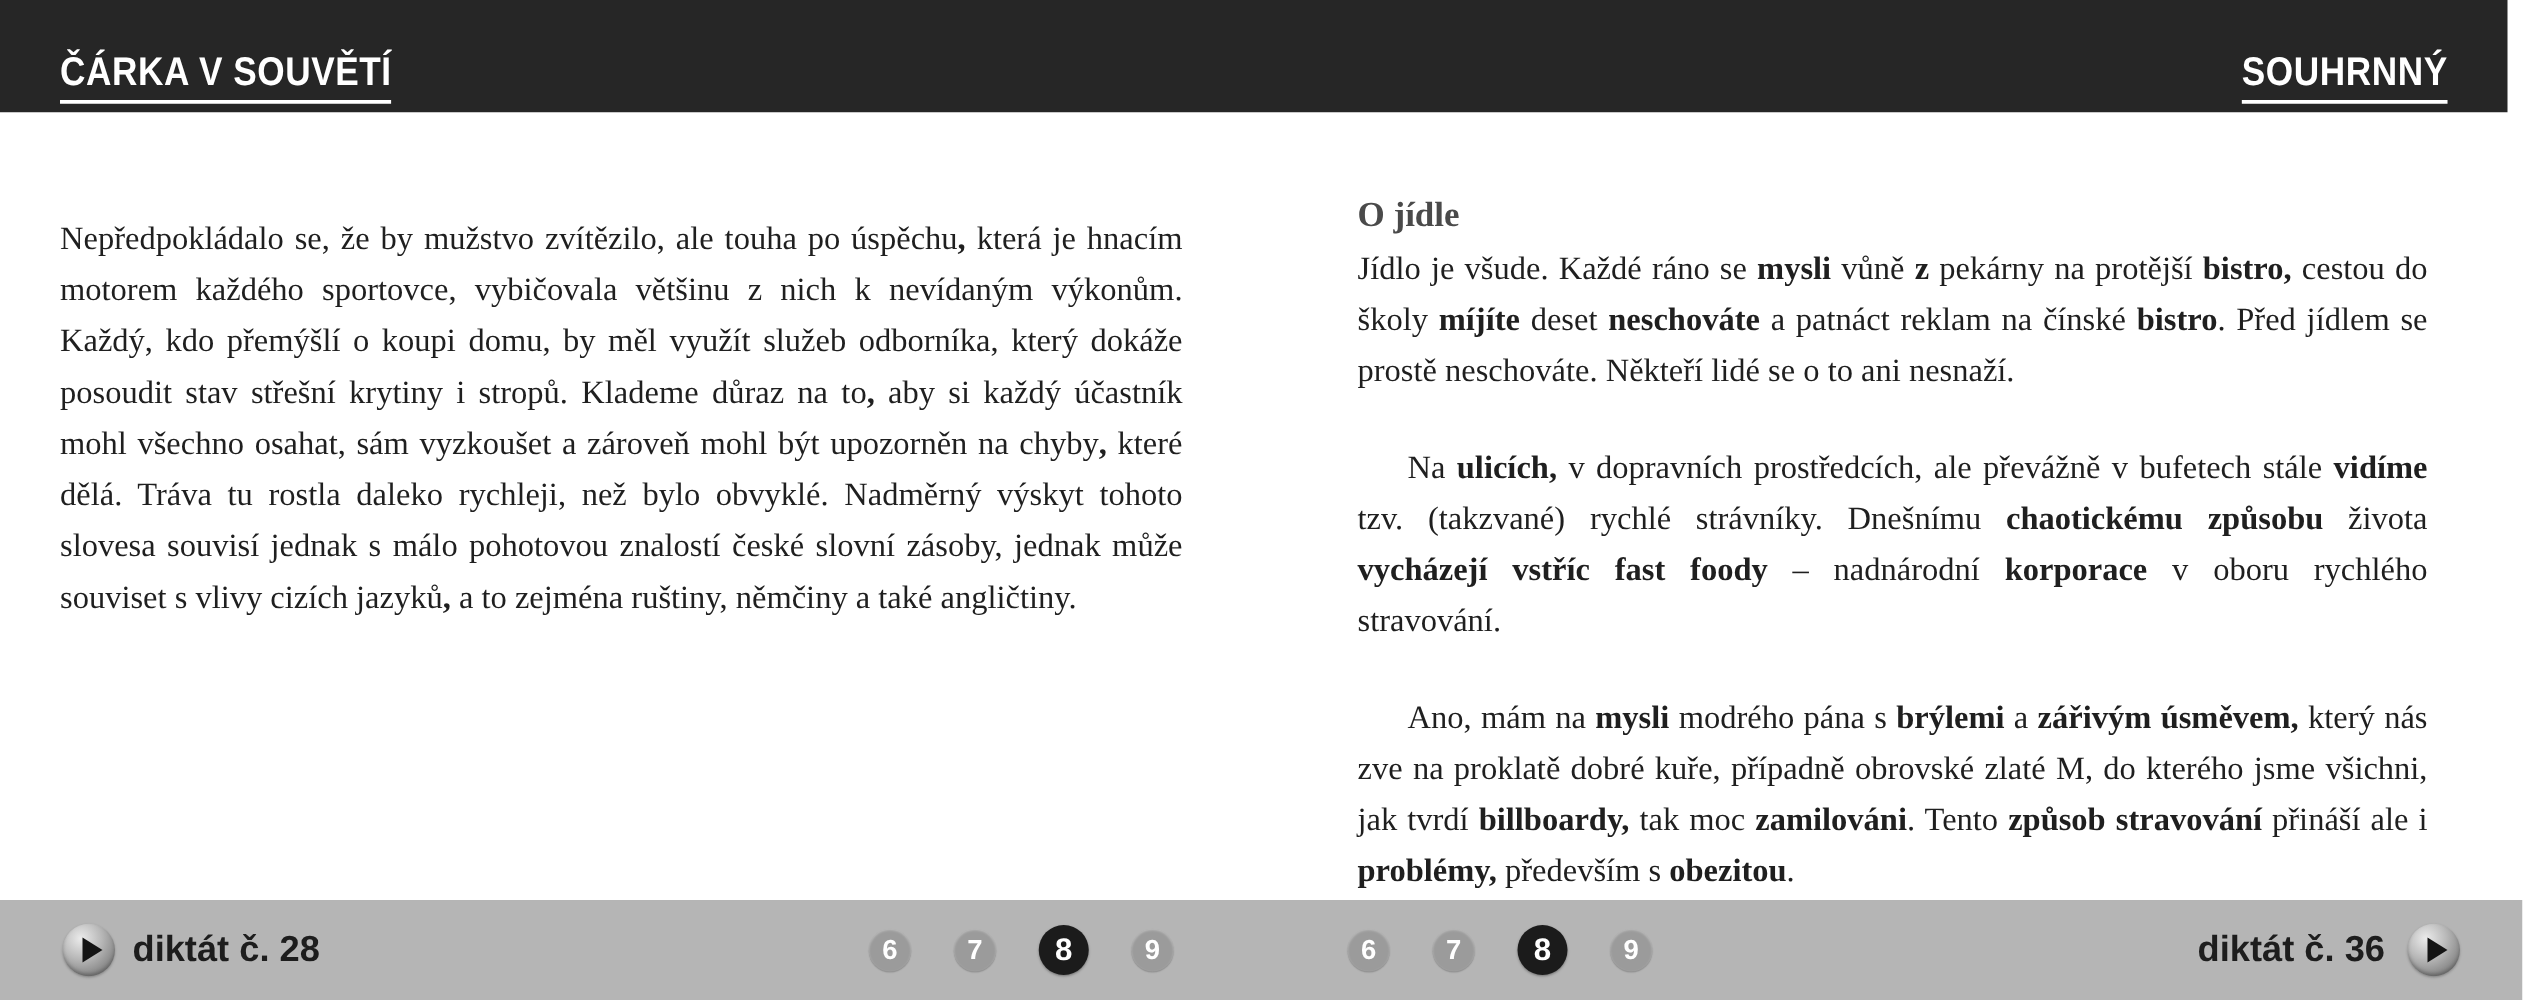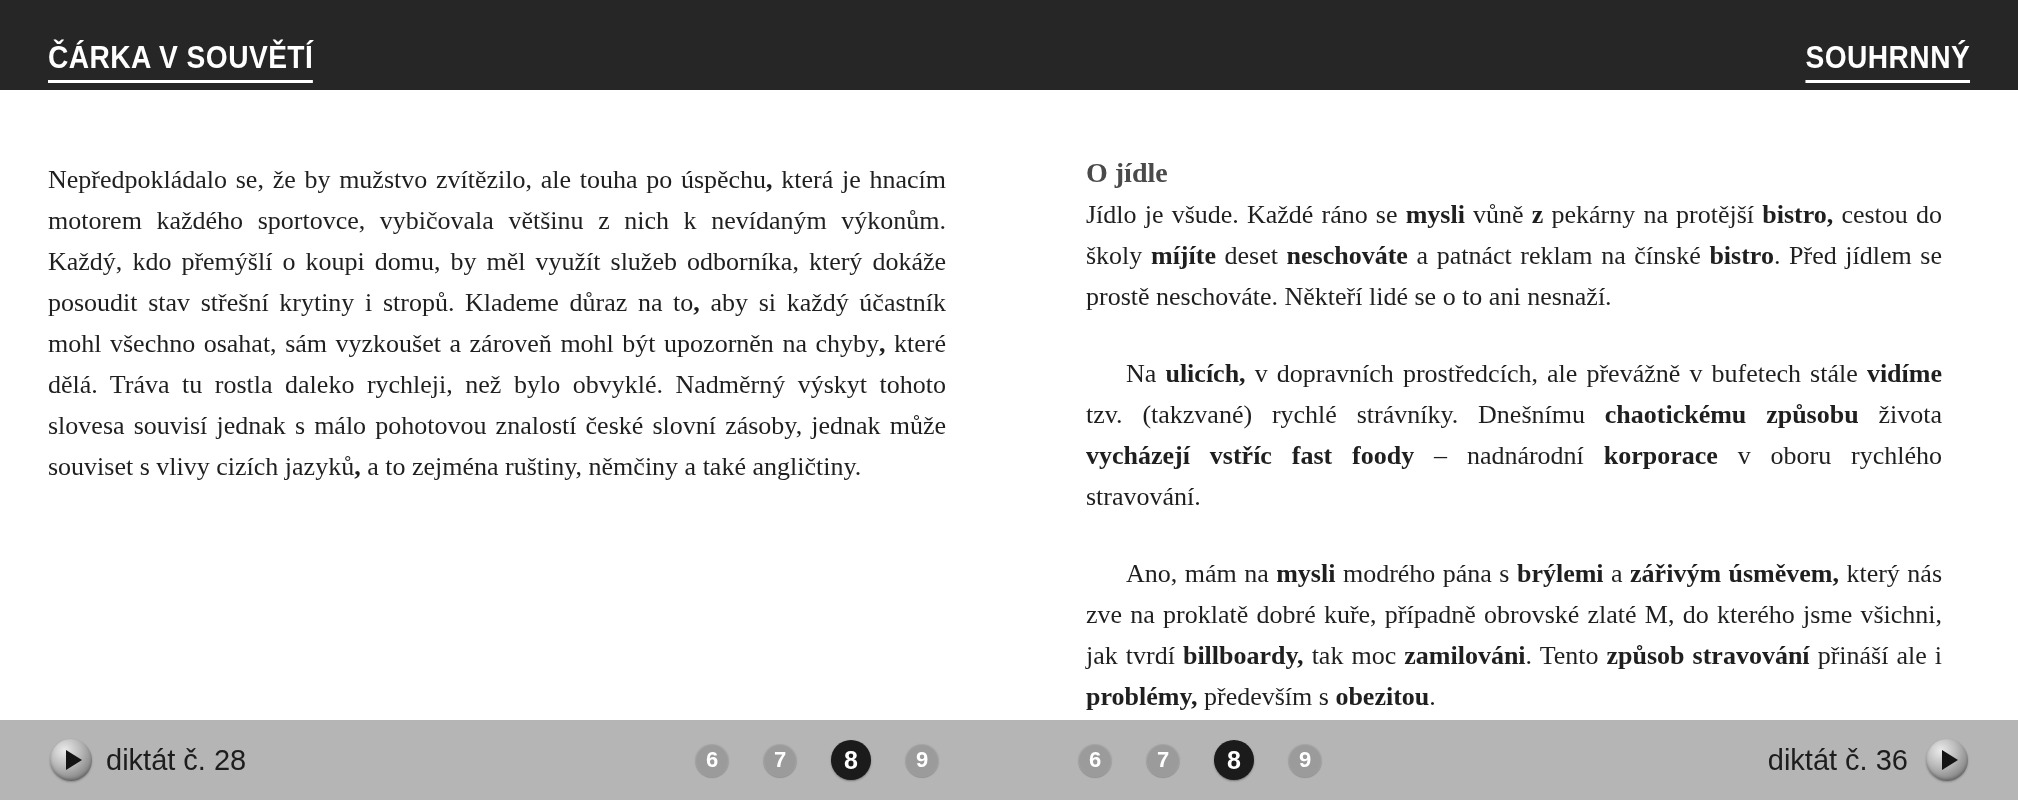--- a/index.html
+++ b/index.html
@@ -7,21 +7,21 @@
   body {
     font-family: "Liberation Serif", serif;
     background: #ffffff;
     overflow: hidden;
     position: relative;
   }
 
   
   .header {
     position: absolute;
-    top: 0; left: 0; right: 0;
+    top: 0; left: 0; right: 12px;
     height: 90px;
     background: #262626;
     display: flex;
     align-items: flex-end;
     justify-content: space-between;
     padding: 0 48px 7px 48px;
   }
   .header .title {
     font-family: "Liberation Sans", sans-serif;
     font-weight: bold;
@@ -37,21 +37,21 @@
 
   
   .content {
     position: absolute;
     top: 90px; left: 0; right: 0; bottom: 80px;
     background: #ffffff;
   }
   .col-left {
     position: absolute;
     left: 48px;
-    top: 69px;
+    top: 80px;
     width: 898px;
     font-size: 26px;
     line-height: 41px;
     color: #1f1f1f;
     text-align: justify;
   }
   .col-right {
     position: absolute;
     left: 1086px;
     top: 62px;
@@ -98,21 +98,21 @@
     width: 0; height: 0;
     border-left: 16px solid #141414;
     border-top: 10px solid transparent;
     border-bottom: 10px solid transparent;
     margin-left: 5px;
   }
   .diktat-label {
     position: absolute;
     top: 50%;
     transform: translateY(-50%);
-    font-weight: normal;
+    font-weight: bold;
     font-size: 29px;
     color: #1d1d1d;
     white-space: nowrap;
   }
   .diktat-label.left  { left: 106px; }
   .diktat-label.right { right: 110px; }
   .pager {
     position: absolute;
     top: 0; bottom: 0;
     display: flex;

